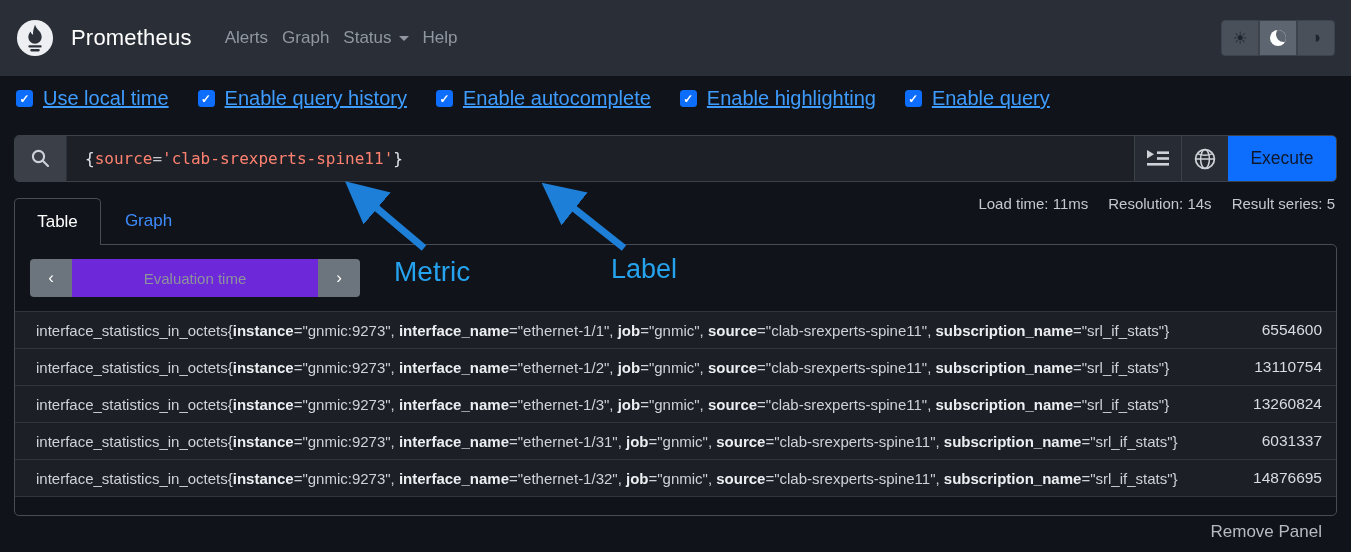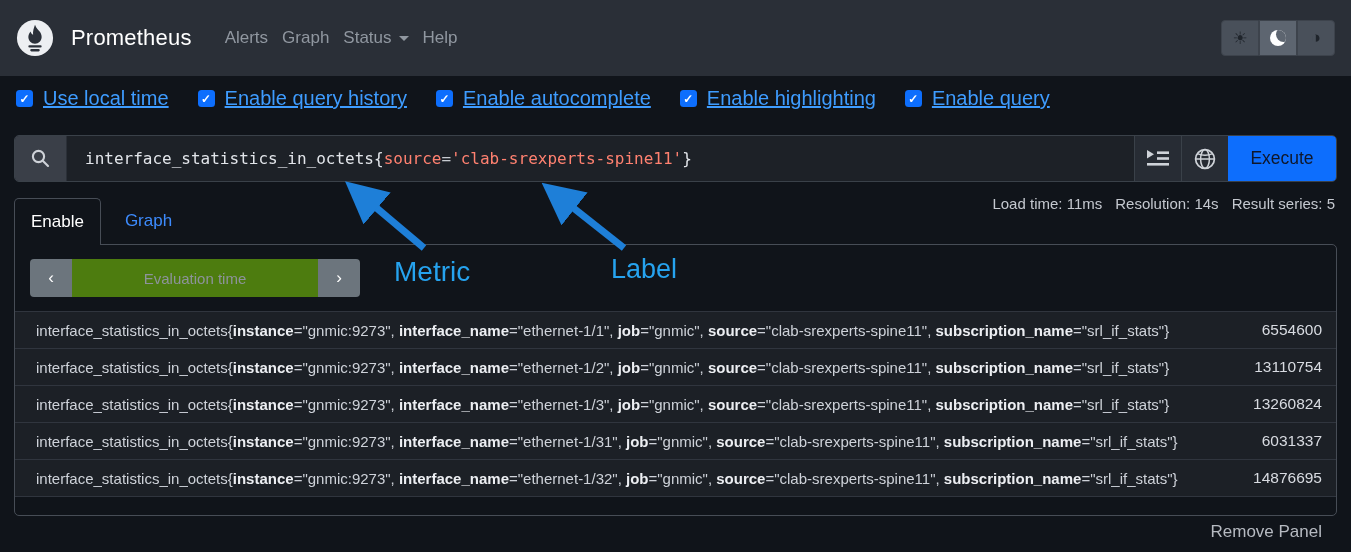--- a/index.html
+++ b/index.html
@@ -73,21 +73,21 @@
     display:flex; align-items:center; justify-content:center; cursor:pointer; padding:0;
     border-top:none; border-bottom:none; border-right:none;
   }
   .execute-btn {
     width:108px; background:#0d6efd; color:#0f172a; font-size:17.5px;
     border:none; border-radius:0 4px 4px 0; cursor:pointer;
     font-family:"Liberation Sans", sans-serif;
   }
 
   
-  .stats { position:absolute; top:195px; right:16px; display:flex; gap:13px; color:#c4c8cf; font-size:15px; }
+  .stats { position:absolute; top:195px; right:16px; display:flex; gap:20px; color:#c4c8cf; font-size:15px; }
 
   
   .tab-table {
     position:absolute; left:14px; top:198px; width:87px; height:47px; z-index:2;
     background:#10141a; border:1px solid #474d56; border-bottom:none;
     border-radius:5px 5px 0 0; color:#ffffff; font-size:17px;
     display:flex; align-items:center; justify-content:center; cursor:pointer;
   }
   .tab-graph {
     position:absolute; left:101px; top:198px; width:95px; height:46px;
@@ -102,21 +102,21 @@
   
   .eval-group { position:absolute; left:30px; top:259px; height:38px; display:flex; }
   .eval-btn {
     width:42px; background:#6c757d; color:#ffffff; border:none; cursor:pointer;
     font-size:17px; display:flex; align-items:center; justify-content:center;
     font-family:"Liberation Sans", sans-serif;
   }
   .eval-btn.prev { border-radius:4px 0 0 4px; }
   .eval-btn.next { border-radius:0 4px 4px 0; }
   .eval-input {
-    width:246px; background:#4d7c0f; border:none; outline:none;
+    width:246px; background:#6d28d9; border:none; outline:none;
     color:#cfd3d9; font-size:15px; text-align:center;
     font-family:"Liberation Sans", sans-serif;
   }
   .eval-input::placeholder { color:#8d939b; }
 
   
   .overlay { position:absolute; top:0; left:0; pointer-events:none; z-index:3; }
   .anno { position:absolute; color:#26a3ef; z-index:3; pointer-events:none; }
   .anno-metric { left:394px; top:256px; font-size:28px; }
   .anno-label  { left:611px; top:254px; font-size:27px; }
@@ -188,21 +188,21 @@
     </label>
   </div>
 
 <div class="query-bar">
   <div class="search-box">
     <svg width="21" height="21" viewBox="0 0 21 21">
       <circle cx="8.5" cy="8.5" r="5.6" fill="none" stroke="#ced2d8" stroke-width="2.1"></circle>
       <line x1="13" y1="13" x2="18" y2="18" stroke="#ced2d8" stroke-width="2.1" stroke-linecap="round"></line>
     </svg>
   </div>
-  <div class="query-input" id="query-input"><span class="tok-metric">interface_statistics_in_octets</span><span class="tok-punct">{</span><span class="tok-label">source</span><span class="tok-operator">=</span><span class="tok-string">'clab-srexperts-spine11'</span><span class="tok-punct">}</span></div>
+  <div class="query-input" id="query-input"><span class="tok-punct">{</span><span class="tok-label">source</span><span class="tok-operator">=</span><span class="tok-string">'clab-srexperts-spine11'</span><span class="tok-punct">}</span></div>
   <button class="icon-btn">
     <svg width="22" height="17" viewBox="0 0 22 17">
       <path d="M0 0 L7 4.2 L0 8.4 Z" fill="#cfd3d9"></path>
       <rect x="10" y="1.4" width="12" height="2.6" fill="#cfd3d9"></rect>
       <rect x="10" y="7.2" width="12" height="2.6" fill="#cfd3d9"></rect>
       <rect x="0" y="13" width="22" height="2.6" fill="#cfd3d9"></rect>
     </svg>
   </button>
   <button class="icon-btn">
     <svg width="22" height="22" viewBox="0 0 22 22">
@@ -215,21 +215,21 @@
   <button class="execute-btn">Execute</button>
 </div>
 
 <div class="stats">
   <span>Load time: 11ms</span>
   <span>Resolution: 14s</span>
   <span>Result series: 5</span>
 </div>
 
 <div class="panel"></div>
-<div class="tab-table">Enable</div>
+<div class="tab-table">Table</div>
 <div class="tab-graph">Graph</div>
 
 <div class="eval-group">
   <button class="eval-btn prev">
     <span>‹</span>
   </button>
   <input class="eval-input" value="" placeholder="Evaluation time" style="">
   <button class="eval-btn next">
     <span>›</span>
   </button>

